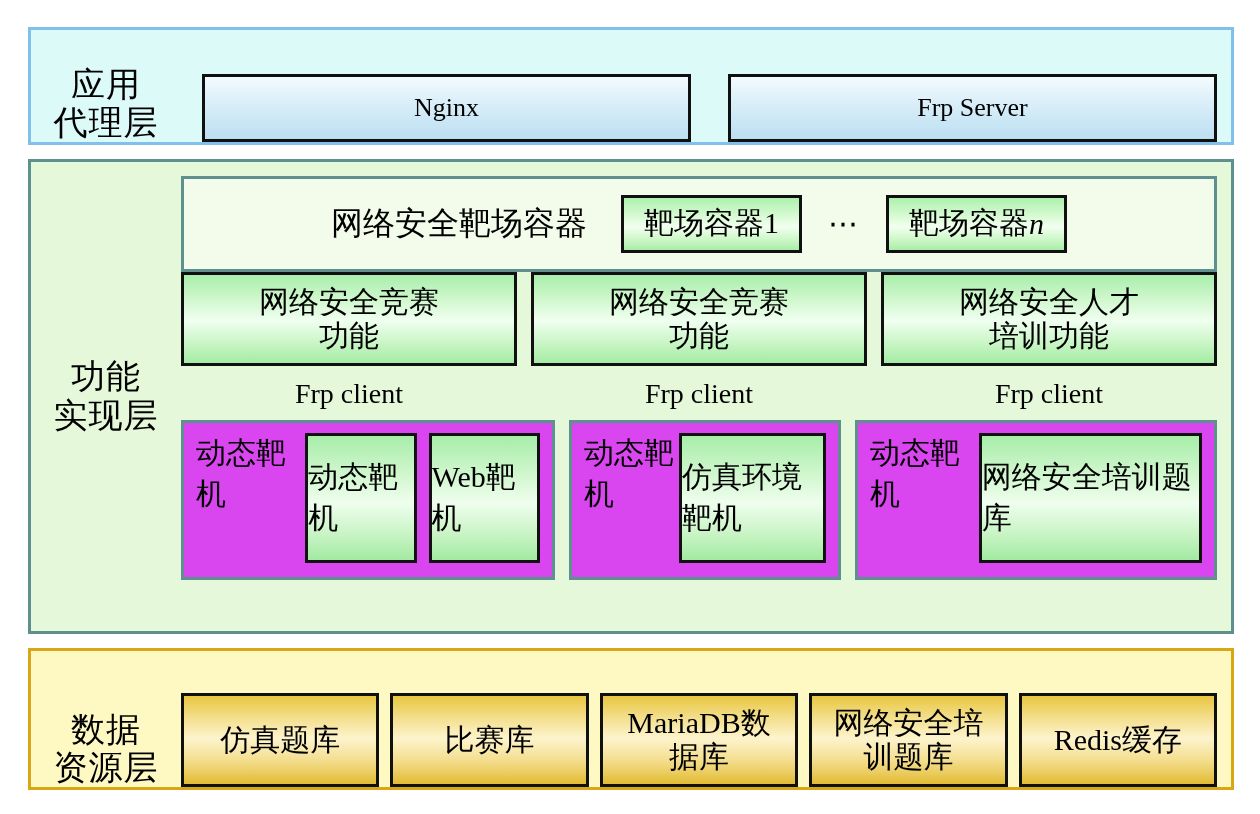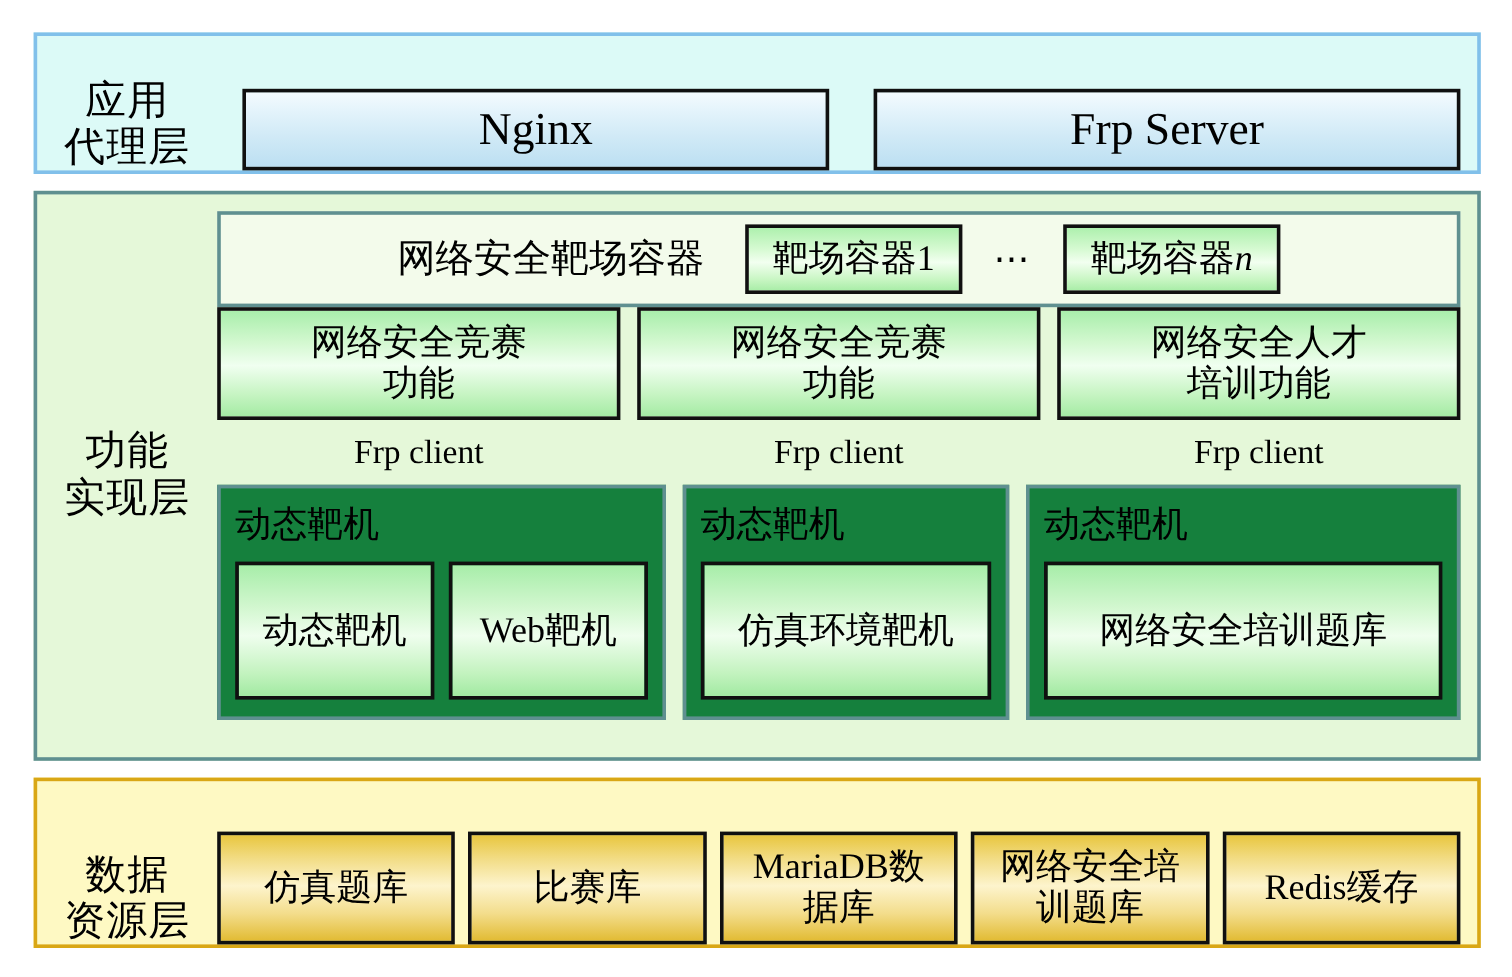--- a/index.html
+++ b/index.html
@@ -58,21 +58,21 @@
   #layer-proxy .layer-body {
     gap: 16px;
     padding-right: 14px;
   }
   .proxy-box {
     flex: 1 1 0;
     height: 62px;
     display: flex;
     align-items: center;
     justify-content: center;
-    font-size: 38px;
+    font-size: 26px;
     border: 3px solid #101010;
     background: linear-gradient(to bottom, #f4fbfe 0%, #e3f3fb 26%, #cfe9f6 62%, #bcdff2 100%);
     margin-left: 21px;
   }
 
   
   #layer-function {
     height: 476px;
     background: #e5f8d9;
     border-color: #5f9090;
@@ -86,21 +86,21 @@
   #layer-function .layer-body {
     flex-direction: column;
     justify-content: flex-start;
     padding: 14px 14px 12px 0;
     gap: 0;
   }
 
   
   .container-strip {
     width: 100%;
-    height: 80px;
+    height: 96px;
     box-sizing: border-box;
     border: 3px solid #5f9090;
     background: #f3fbeb;
     display: flex;
     align-items: center;
     justify-content: center;
     gap: 0;
   }
   .container-strip .strip-title {
     font-size: 32px;
@@ -159,25 +159,24 @@
   
   .target-row {
     width: 100%;
     display: flex;
     gap: 14px;
     align-items: flex-start;
   }
   .target-panel {
     box-sizing: border-box;
     border: 3px solid #5f9090;
-    background: #15803d;
+    background: #d946ef;
     padding: 10px 12px 14px 12px;
-    height: 196px;
-    display: flex;
-    flex-direction: column;
+    height: 160px;
+    display: flex;
   }
   .target-panel.col-a { flex: 0 0 374px; }
   .target-panel.col-b { flex: 0 0 272px; }
   .target-panel.col-c { flex: 1 1 auto; }
   .target-title {
     font-size: 30px;
     margin-bottom: 10px;
   }
   .target-boxes {
     display: flex;

